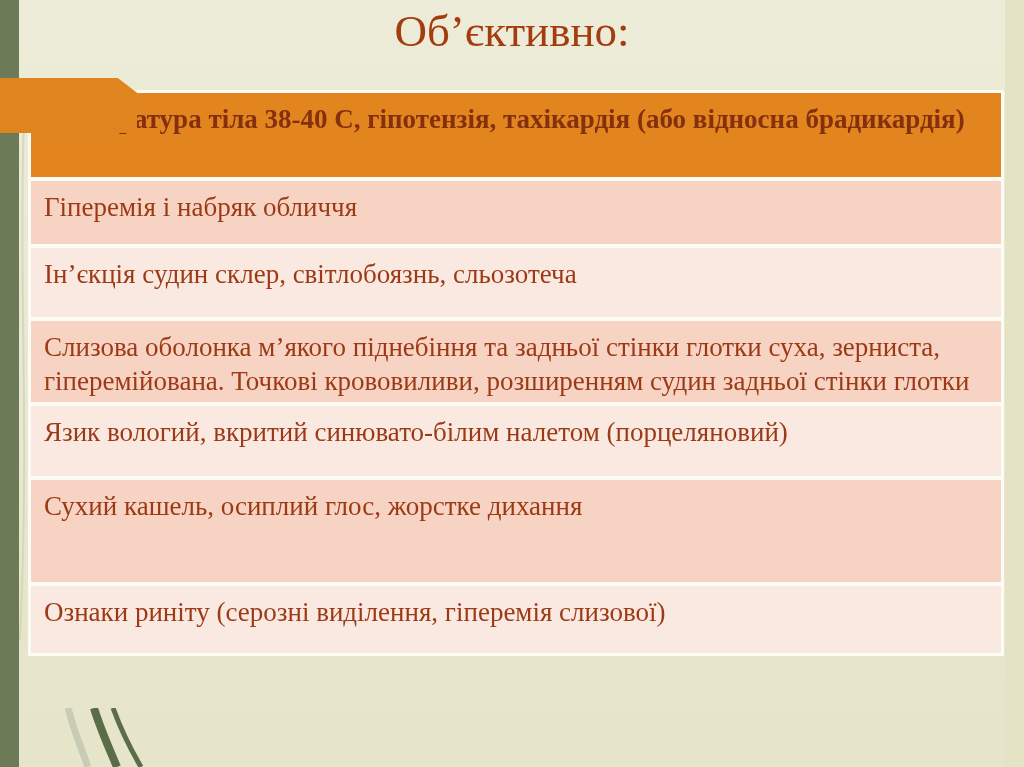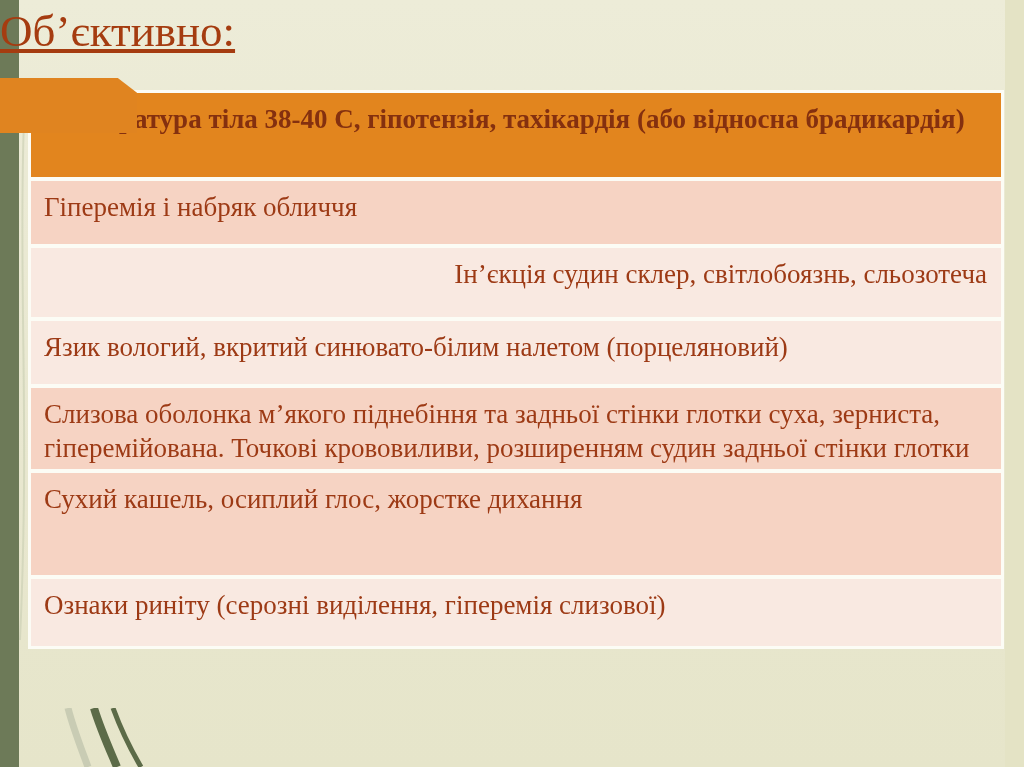--- a/index.html
+++ b/index.html
@@ -17,24 +17,24 @@
   }
   .right-strip{
     position:absolute;right:0;top:0;width:19px;height:767px;
     background:#e4e3c5;z-index:1;
   }
   .vine{
     position:absolute;left:14px;top:80px;z-index:1;opacity:.75;
   }
   .slide-title{
     position:absolute;top:4px;left:0;right:0;
+    text-align:center;
     font-size:45px;line-height:1.2;
     color:#a53c10;
     z-index:2;
-    text-decoration:underline;
   }
   .corner-flag{
     position:absolute;top:78px;left:0;
     width:137px;height:55px;
     background:#e08420;
     clip-path:polygon(0 0,86% 0,100% 27%,100% 100%,0 100%);
     z-index:4;
   }
   .sym-table{
     position:absolute;left:28px;top:90px;width:976px;
@@ -52,21 +52,21 @@
   }
   .row.header{
     background:#e2851e;
     color:#84300f;
     font-weight:bold;
   }
   .row.dark{background:#f6d3c3;}
   .row.light{background:#f9e9e1;}
   .row:nth-child(1){min-height:84px;}
   .row:nth-child(2){min-height:63px;}
-  .row:nth-child(3){min-height:69px;text-align:right;}
+  .row:nth-child(3){min-height:69px;}
   .row:nth-child(4){min-height:63px;}
   .row:nth-child(5){min-height:70px;}
   .row:nth-child(6){min-height:102px;}
   .row:nth-child(7){min-height:67px;}
   .row:nth-child(8){min-height:70px;}
   .grass{
     position:absolute;left:52px;top:708px;z-index:2;
   }
 </style>
 </head>
@@ -80,22 +80,22 @@
   <svg class="vine" width="24" height="620" viewBox="0 0 24 620">
     <path d="M10,40 C4,200 16,340 6,560" fill="none" stroke="#cfd3b8" stroke-width="2"></path>
   </svg>
 
   <div class="slide-title">Об’єктивно:</div>
 
   <div class="sym-table">
       <div class="row header">Температура тіла 38-40 С, гіпотензія, тахікардія (або відносна брадикардія)</div>
       <div class="row dark">Гіперемія і набряк обличчя</div>
       <div class="row light">Ін’єкція судин склер, світлобоязнь, сльозотеча</div>
+      <div class="row dark">Слизова оболонка м’якого піднебіння та задньої стінки глотки суха, зерниста, гіперемійована. Точкові крововиливи, розширенням судин задньої стінки глотки</div>
       <div class="row light">Язик вологий, вкритий синювато-білим налетом (порцеляновий)</div>
-      <div class="row dark">Слизова оболонка м’якого піднебіння та задньої стінки глотки суха, зерниста, гіперемійована. Точкові крововиливи, розширенням судин задньої стінки глотки</div>
       <div class="row dark">Сухий кашель, осиплий глос, жорстке дихання</div>
       <div class="row light">Ознаки риніту (серозні виділення, гіперемія слизової)</div>
     </div>
 
   <div class="corner-flag"></div>
 
   <svg class="grass" width="100" height="59" viewBox="0 0 100 59">
     <path d="M16,0 C21,20 29,40 36,59" fill="none" stroke="#c9ccb4" stroke-width="7"></path>
     <path d="M42,0 C48,20 57,40 65,59" fill="none" stroke="#5c6b48" stroke-width="8"></path>
     <path d="M61,0 C69,22 79,42 89,59" fill="none" stroke="#5c6b48" stroke-width="5"></path>

